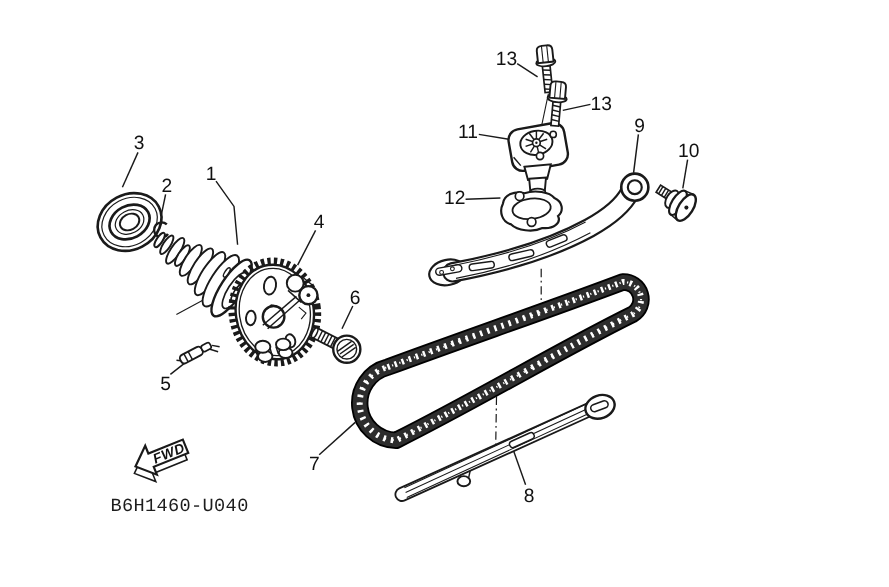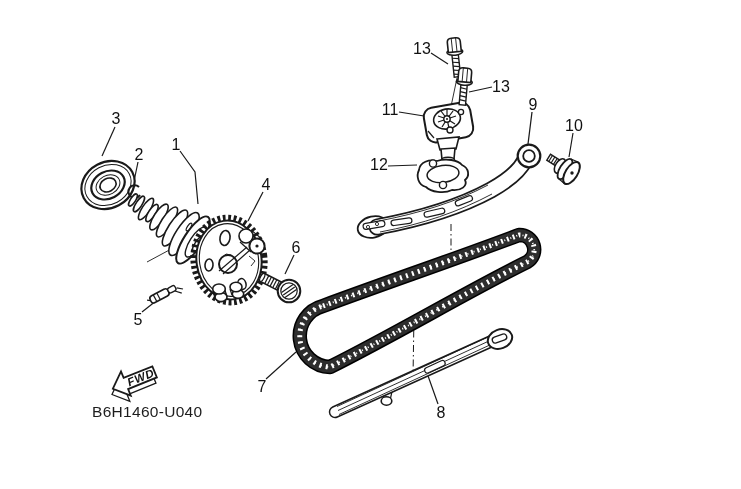--- a/index.html
+++ b/index.html
@@ -1,21 +1,21 @@
 <!DOCTYPE html>
 <html><head>
 <meta charset="utf-8">
 <style>
   html,body{margin:0;padding:0;background:#ffffff;}
   .stage{position:relative;width:741px;height:489px;background:#ffffff;overflow:hidden;
          font-family:"Liberation Sans", sans-serif;}
   svg{position:absolute;left:0;top:0;}
   .callout{font-family:"Liberation Sans", sans-serif;font-size:16px;fill:#111;}
   .fwd-text{font-family:"Liberation Sans", sans-serif;font-size:11.5px;font-weight:bold;font-style:italic;fill:#111;letter-spacing:.5px;}
-  .part-code{position:absolute;left:92px;top:403px;font-size:15.5px;color:#1d1d1d;letter-spacing:.3px;}
+  .part-code{position:absolute;left:92px;top:413px;font-size:15.5px;color:#1d1d1d;letter-spacing:.3px;font-family:Liberation Mono, monospace;}
   .ln{stroke:#1a1a1a;stroke-width:1.2;fill:none;}
   .thin{stroke:#1a1a1a;stroke-width:.9;fill:none;}
   .phantom{stroke:#1a1a1a;stroke-width:1;fill:none;stroke-dasharray:7 3 1.5 3;}
   .s{stroke:#1a1a1a;fill:#fff;}
   .sn{stroke:#1a1a1a;fill:none;}
 </style>
 </head>
 <body>
 
 <div class="stage">

